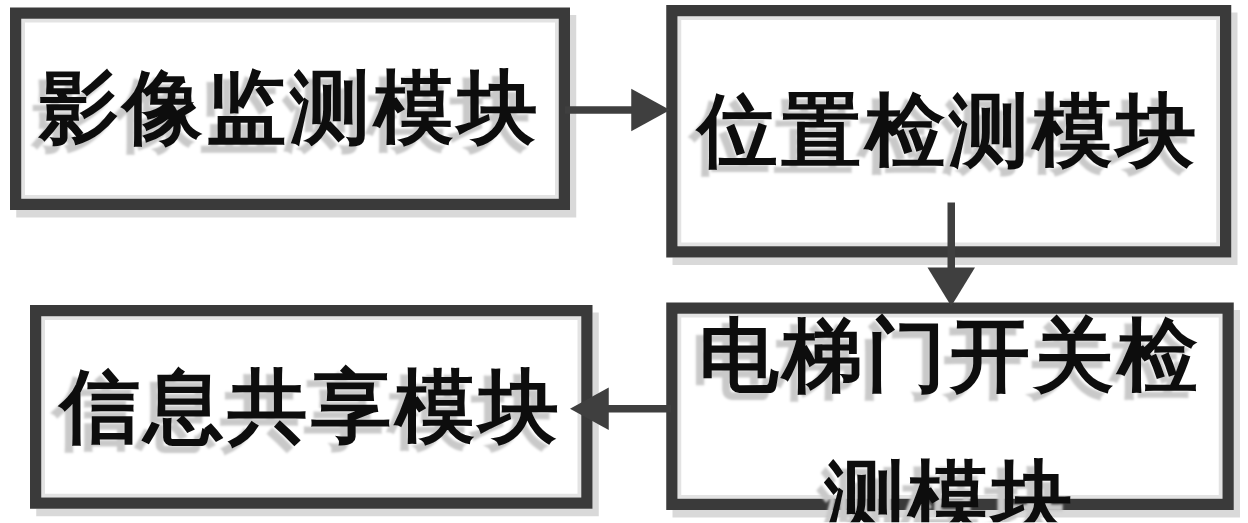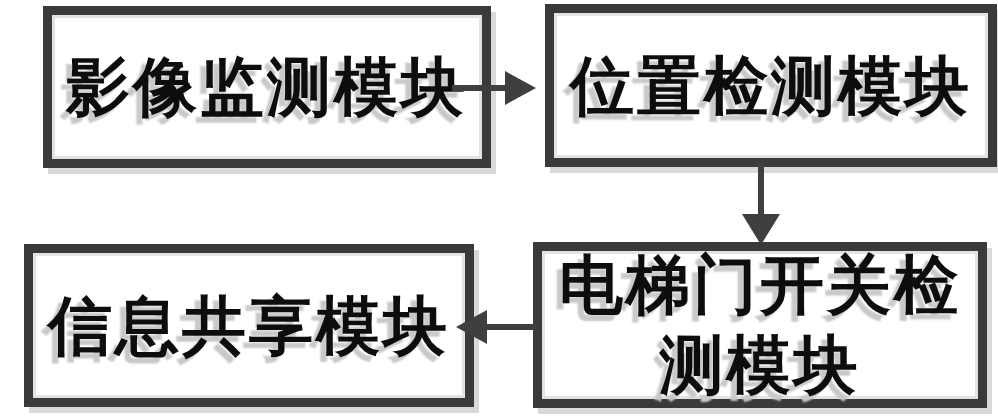--- a/index.html
+++ b/index.html
@@ -28,23 +28,23 @@
   }
   .node-label {
     font-size: 64px;
     font-weight: bold;
     color: #0d0d0d;
     letter-spacing: 3px;
     line-height: 80px;
     white-space: nowrap;
     text-shadow: -6px 6px 2px #c9c9c9;
   }
-  .node-label .line { display: block; }
-  #node-image-monitoring   { left: 8px;   top: 6px;   width: 448px; height: 162px; margin-left: 35px; }
-  #node-position-detection { left: 545px; top: 4px;   width: 452px; height: 163px; }
+  .node-label .line { display: block; margin-top: 34px; }
+  #node-image-monitoring   { left: 8px;   top: 6px;   width: 448px; height: 162px; }
+  #node-position-detection { left: 533px; top: 4px;   width: 452px; height: 202px; }
   #node-door-detection     { left: 533px; top: 242px; width: 454px; height: 166px; }
   #node-info-sharing       { left: 24px;   top: 244px; width: 450px; height: 163px; }
   #arrow-layer {
     position: absolute;
     left: 0; top: 0;
     width: 998px;
     height: 418px;
     pointer-events: none;
   }
 </style>

